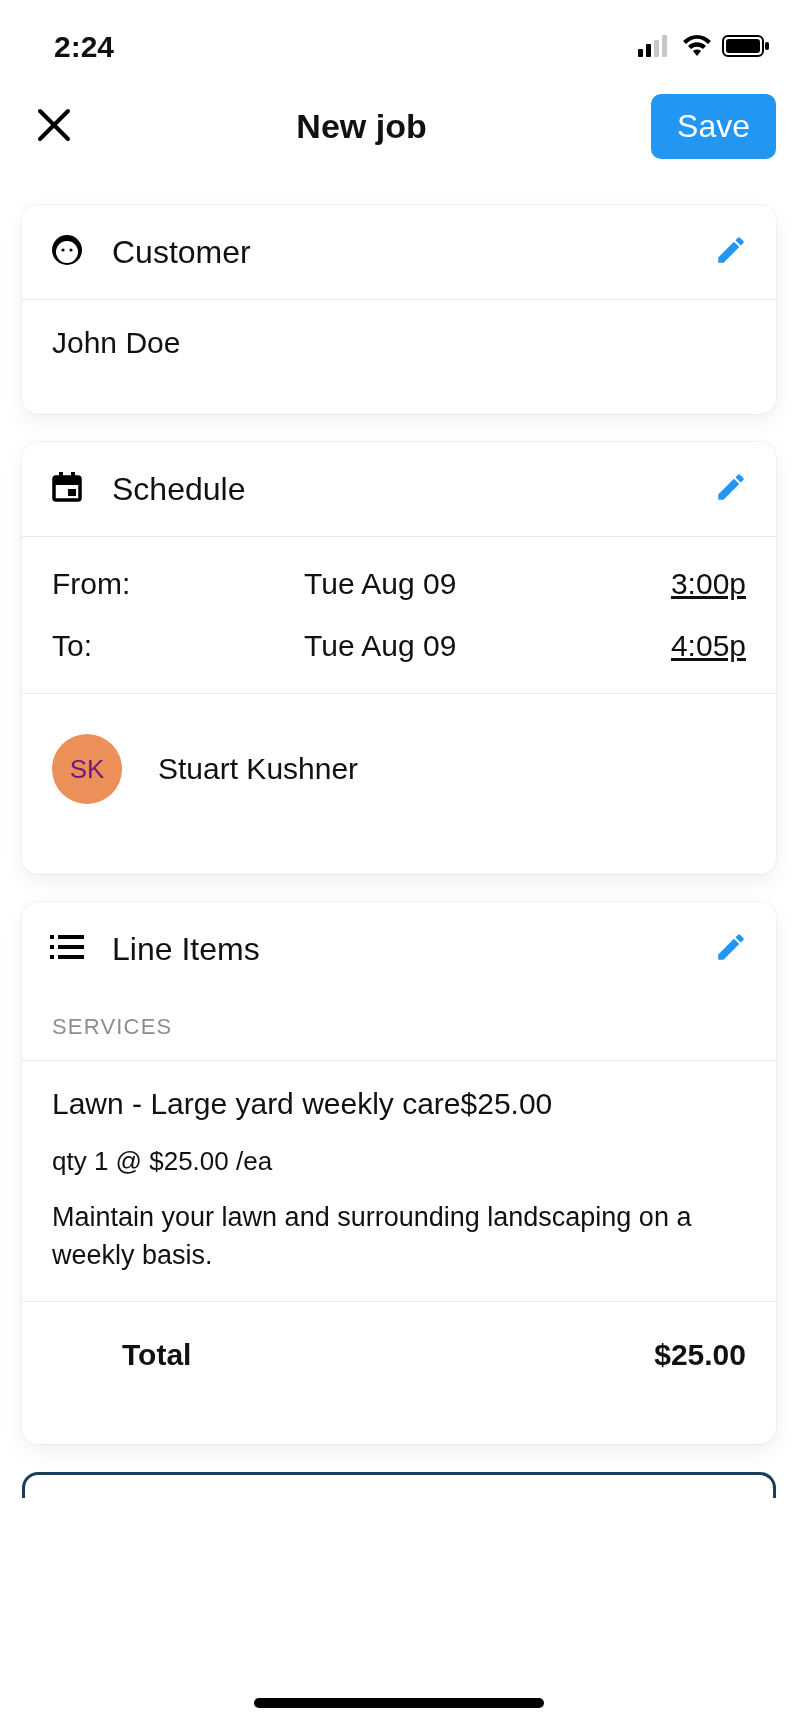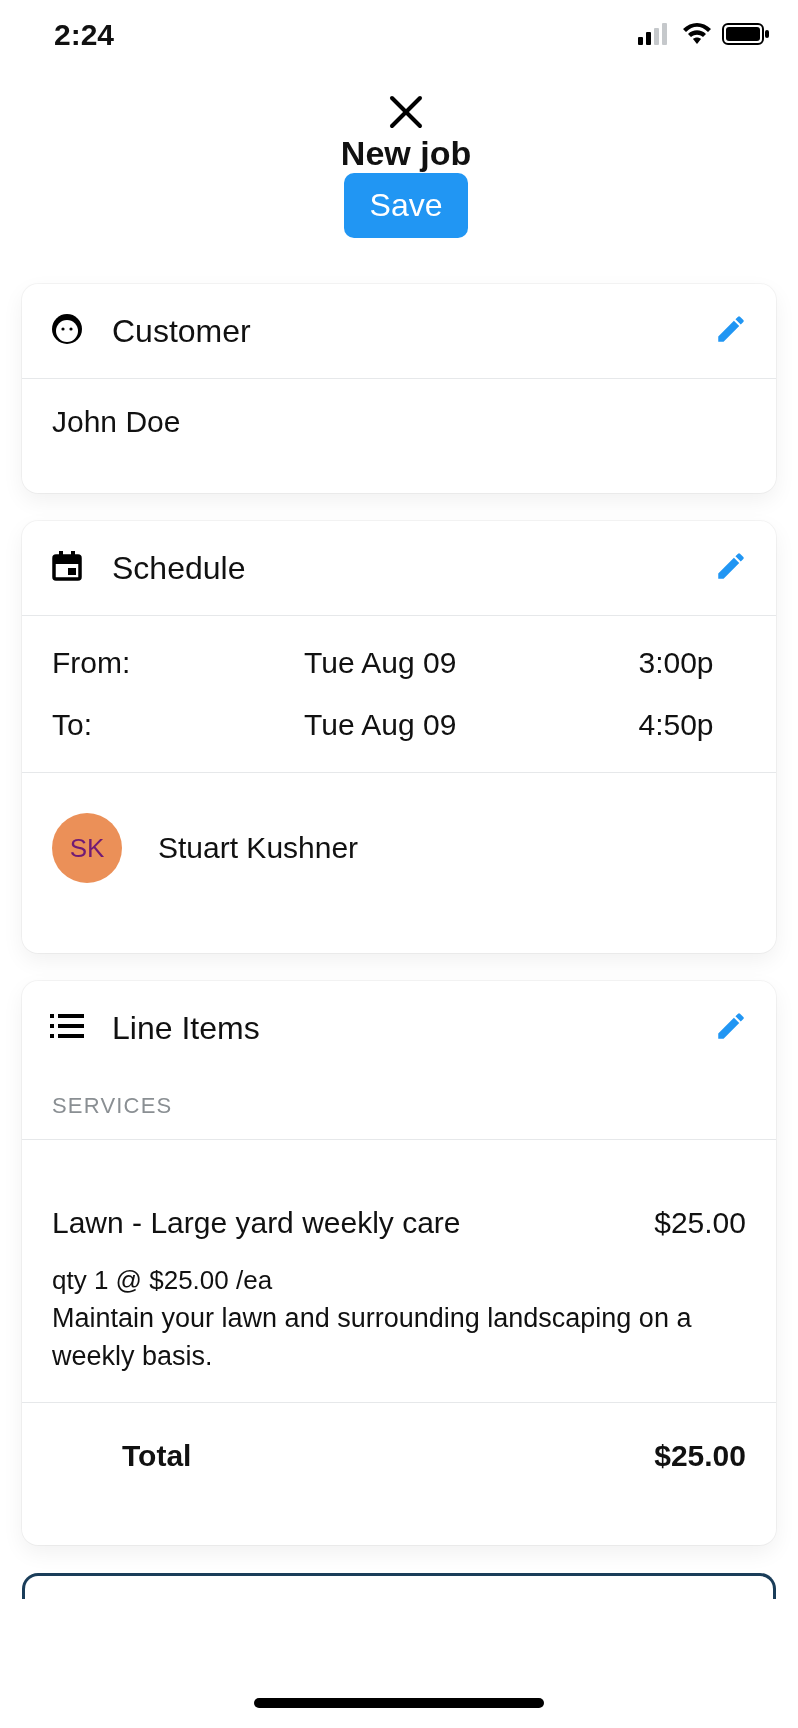--- a/index.html
+++ b/index.html
@@ -18,35 +18,34 @@
     height:1728px;
     background:var(--page);
     font-family:-apple-system,BlinkMacSystemFont,"Helvetica Neue",Arial,sans-serif;
     color:var(--text);
     overflow:hidden;
     position:relative;
   }
   
   .status{
     display:flex;
-    align-items:flex-start;
+    align-items:flex-end;
     justify-content:space-between;
     padding:18px 28px 6px 54px;
     height:70px;
     font-size:30px;
     font-weight:600;
   }
   .status-icons{display:flex;align-items:center;gap:10px;}
   
   .header{
     display:flex;
     align-items:center;
     justify-content:space-between;
     padding:24px 22px 30px 36px;
-    flex-direction:column;
   }
   .header .title{
     font-size:34px;
     font-weight:700;
   }
   .save-btn{
     background:var(--accent);
     color:#fff;
     font-size:32px;
     font-weight:500;
@@ -88,21 +87,21 @@
     display:flex;
     align-items:center;
     padding:14px 30px;
     font-size:30px;
     gap:32px;
   }
   .sched-row:first-child{padding-top:30px;}
   .sched-row:last-child{padding-bottom:30px;}
   .sched-label{width:160px;}
   .sched-date{flex:1;text-align:left;padding-left:60px;}
-  .sched-time{text-align:center;min-width:140px;}
+  .sched-time{text-align:right;min-width:140px;text-decoration:underline;}
   .assignee{
     display:flex;
     align-items:center;
     gap:36px;
     padding:40px 30px 70px 30px;
   }
   .avatar{
     width:70px;height:70px;border-radius:50%;
     background:var(--orange);
     color:#701a75;
@@ -115,25 +114,25 @@
     font-size:22px;
     letter-spacing:1.2px;
     color:var(--muted);
     padding:18px 30px 20px 30px;
     border-bottom:1px solid var(--hair);
   }
   .line-item{
     padding:26px 30px;
     border-bottom:1px solid var(--hair);
   }
-  .li-row{display:flex;justify-content:space-between;align-items:flex-start;margin-top:40px;}
+  .li-row{display:flex;align-items:flex-start;}
   .li-name{font-size:30px;}
   .li-price{font-size:30px;}
   .li-qty{font-size:26px;margin-top:25px;}
-  .li-desc{font-size:27px;margin-top:4px;line-height:1.4;}
+  .li-desc{font-size:27px;margin-top:22px;line-height:1.4;}
   .total-row{
     display:flex;justify-content:space-between;align-items:center;
     padding:36px 30px 72px 100px;
     font-size:30px;font-weight:700;gap:12px;
   }
   
   .teaser{
     margin:16px 22px 0 22px;
     height:26px;
     border:3px solid #1a3d59;
@@ -237,21 +236,21 @@
   </div>
   <div class="sched">
     <div class="sched-row">
       <span class="sched-label">From:</span>
       <span class="sched-date">Tue Aug 09</span>
       <span class="sched-time">3:00p</span>
     </div>
     <div class="sched-row">
       <span class="sched-label">To:</span>
       <span class="sched-date">Tue Aug 09</span>
-      <span class="sched-time">4:50p</span>
+      <span class="sched-time">4:05p</span>
     </div>
   </div>
   <div class="assignee">
     <span class="avatar">SK</span>
     <span class="assignee-name">Stuart Kushner</span>
   </div>
 </div>
 
 <div class="card">
   <div class="card-head noborder">

